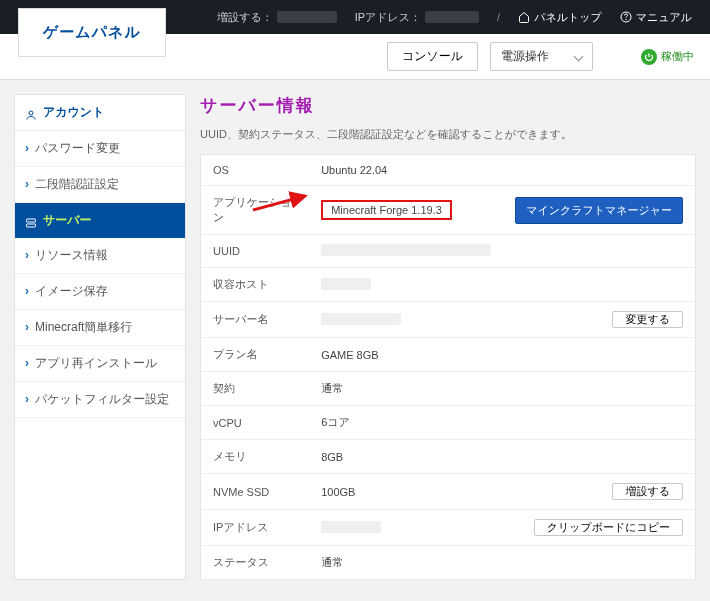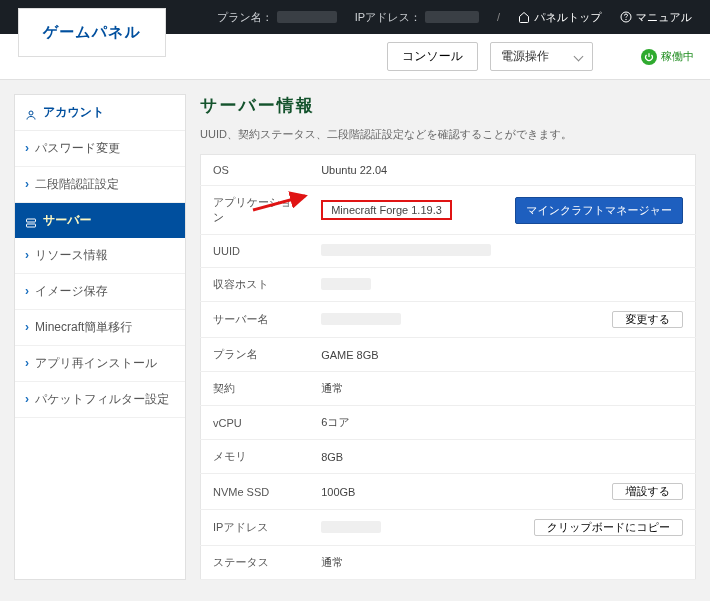--- a/index.html
+++ b/index.html
@@ -23,27 +23,27 @@
   .dropdown { display: flex; align-items: center; border: 1px solid #c8c8c8; padding: 5px 10px; gap: 26px; border-radius: 2px; cursor: pointer; }
   .status-pill { display: flex; align-items: center; gap: 4px; font-size: 11px; color: #1a8a1a; padding-left: 36px; }
   .status-dot { width: 16px; height: 16px; border-radius: 50%; background: #2faa2f; display: inline-flex; align-items: center; justify-content: center; color: #fff; font-size: 10px; }
 
   
   .wrap { display: flex; padding: 14px 14px 0 14px; gap: 14px; }
 
   
   .sidebar { width: 172px; background: #fff; border: 1px solid #e0e0e0; font-size: 12px; }
   .side-head { display: flex; align-items: flex-end; gap: 6px; padding: 9px 10px; color: #004f9e; font-weight: bold; border-bottom: 1px solid #eee; }
-  .side-head.active { background: #004f9e; color: #fef9c3; border-bottom: none; }
+  .side-head.active { background: #004f9e; color: #bef264; border-bottom: none; }
   .side-item { padding: 9px 10px; color: #555; border-bottom: 1px solid #f0f0f0; cursor: pointer; }
   .side-item::before { content: "›"; color: #1a6fbf; margin-right: 6px; font-weight: bold; }
 
   
   .main { flex: 1; }
-  .page-title { font-size: 17px; color: #14532d; letter-spacing: 2px; margin-bottom: 10px; }
+  .page-title { font-size: 17px; color: #a21caf; letter-spacing: 2px; margin-bottom: 10px; }
   .desc { font-size: 11px; color: #666; margin-bottom: 12px; }
   .info-table { width: 100%; background: #fff; border: 1px solid #e5e5e5; border-collapse: collapse; }
   .info-table td { border-bottom: 1px solid #eee; padding: 9px 12px; vertical-align: middle; font-size: 11px; color: #555; }
   .info-table td.label { width: 130px; color: #555; }
   .info-table td.val { color: #444; position: relative; }
   .info-table td.act { width: 140px; text-align: right; }
   .btn-blue { background: #1e5fbf; color: #fff; border: 1px solid #164a97; padding: 5px 10px; font-size: 11px; cursor: pointer; border-radius: 2px; white-space: nowrap; }
   .btn-sm { background: #fff; border: 1px solid #c8c8c8; padding: 0 12px; font-size: 11px; cursor: pointer; border-radius: 2px; }
   .app-highlight { display: inline-block; border: 2px solid #e01414; padding: 2px 8px; }
   .valmask { display: inline-block; background: #efefef; border-radius: 2px; height: 12px; }
@@ -51,21 +51,21 @@
 
   .chev { display: inline-block; border: solid #888; border-width: 0 1.5px 1.5px 0; padding: 3px; transform: rotate(45deg); }
   .icon-home svg, .icon-q svg, .icon-user svg, .icon-srv svg { width: 12px; height: 12px; display: block; }
 </style>
 </head>
 <body>
 
 <div class="topbar">
   <div class="spacer"></div>
   <div class="topbar-item">
-    <span>プラン名：</span>
+    <span>増設する：</span>
       <span class="mask"></span>
   </div>
   <div class="topbar-item">
     <span>IPアドレス：</span>
       <span class="mask short"></span>
   </div>
   <div class="topbar-item sep" style="cursor:pointer;color:#fff;">
     <span class="icon-home">
         <svg viewBox="0 0 24 24" fill="none" stroke="currentColor" stroke-width="2">
           <path d="M3 11l9-8 9 8v10a2 2 0 01-2 2H5a2 2 0 01-2-2z"></path>

